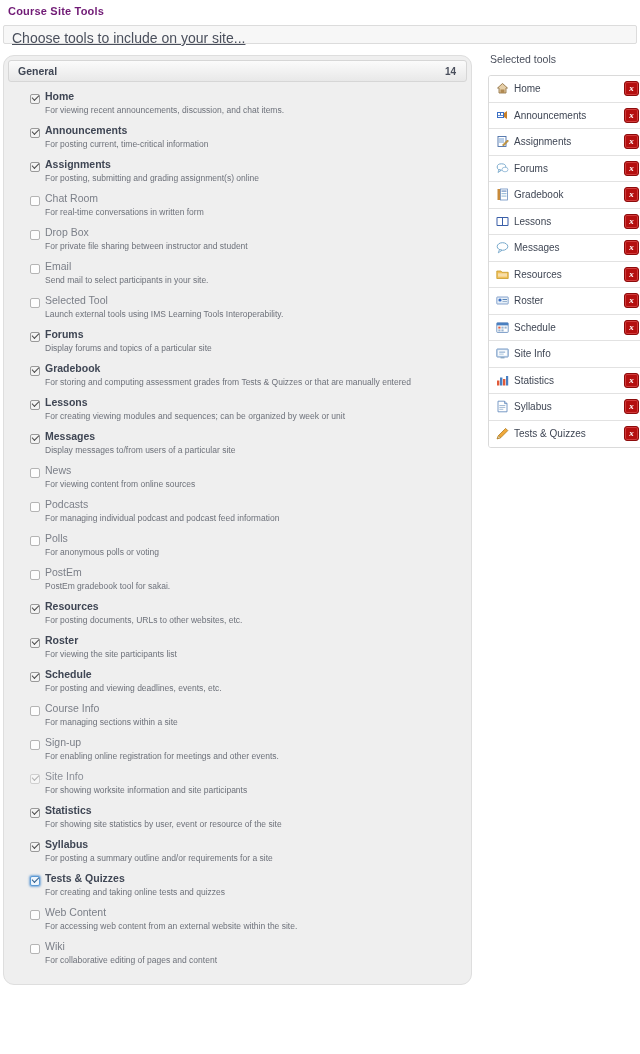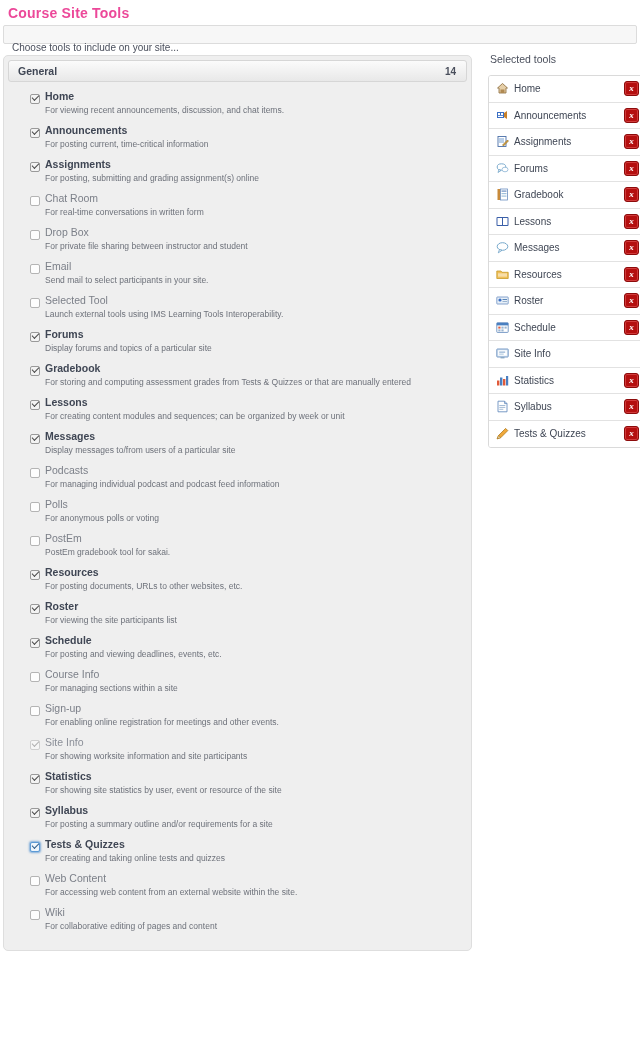--- a/index.html
+++ b/index.html
@@ -8,42 +8,42 @@
     background: #ffffff;
     width: 640px; height: 1054px;
     font-family: "Liberation Sans", sans-serif;
     -webkit-font-smoothing: antialiased;
   }
   .page { position: relative; width: 640px; height: 1054px; overflow: hidden; }
 
   
   .page-title {
     position: absolute; left: 8px; top: 5px;
-    font-size: 14px; font-weight: bold; color: #ec4899;
+    font-size: 11px; font-weight: bold; color: #701a75;
     letter-spacing: .2px;
   }
   .instruction-bar {
     position: absolute; left: 3px; top: 25px;
     width: 634px; height: 19px;
     background: #f7f7f7;
     border: 1px solid #dcdcdc;
     border-radius: 2px;
   }
   .instruction-bar span {
-    position: absolute; left: 8px; top: 16px;
-    font-size: 10px; color: #4a4f5c;
+    position: absolute; left: 8px; top: 4px;
+    font-size: 14px; color: #4a4f5c; text-decoration: underline;
   }
 
   
   .tools-panel {
     position: absolute; left: 3px; top: 55px;
     width: 469px;
     background: #efefef;
     border: 1px solid #dedede;
-    border-radius: 5px;
+    border-radius: 11px;
     padding-bottom: 10px;
   }
   .section-header {
     position: relative;
     height: 22px;
     margin: 4px 4px 0 4px;
     background: linear-gradient(to bottom,#fbfbfb 0%,#e8e8e8 100%);
     border: 1px solid #d6d6d6;
     border-radius: 3px;
   }
@@ -203,26 +203,31 @@
           <span class="tool-desc">Display forums and topics of a particular site</span>
         </li>
         <li class="tool-item is-checked">
           <span class="chk checked"></span>
           <span class="tool-label">Gradebook</span>
           <span class="tool-desc">For storing and computing assessment grades from Tests &amp; Quizzes or that are manually entered</span>
         </li>
         <li class="tool-item is-checked">
           <span class="chk checked"></span>
           <span class="tool-label">Lessons</span>
-          <span class="tool-desc">For creating content modules and sequences; can be organized by week or unit</span>
+          <span class="tool-desc">For creating viewing modules and sequences; can be organized by week or unit</span>
         </li>
         <li class="tool-item is-checked">
           <span class="chk checked"></span>
           <span class="tool-label">Messages</span>
           <span class="tool-desc">Display messages to/from users of a particular site</span>
+        </li>
+        <li class="tool-item">
+          <span class="chk"></span>
+          <span class="tool-label">News</span>
+          <span class="tool-desc">For viewing content from online sources</span>
         </li>
         <li class="tool-item">
           <span class="chk"></span>
           <span class="tool-label">Podcasts</span>
           <span class="tool-desc">For managing individual podcast and podcast feed information</span>
         </li>
         <li class="tool-item">
           <span class="chk"></span>
           <span class="tool-label">Polls</span>
           <span class="tool-desc">For anonymous polls or voting</span>

